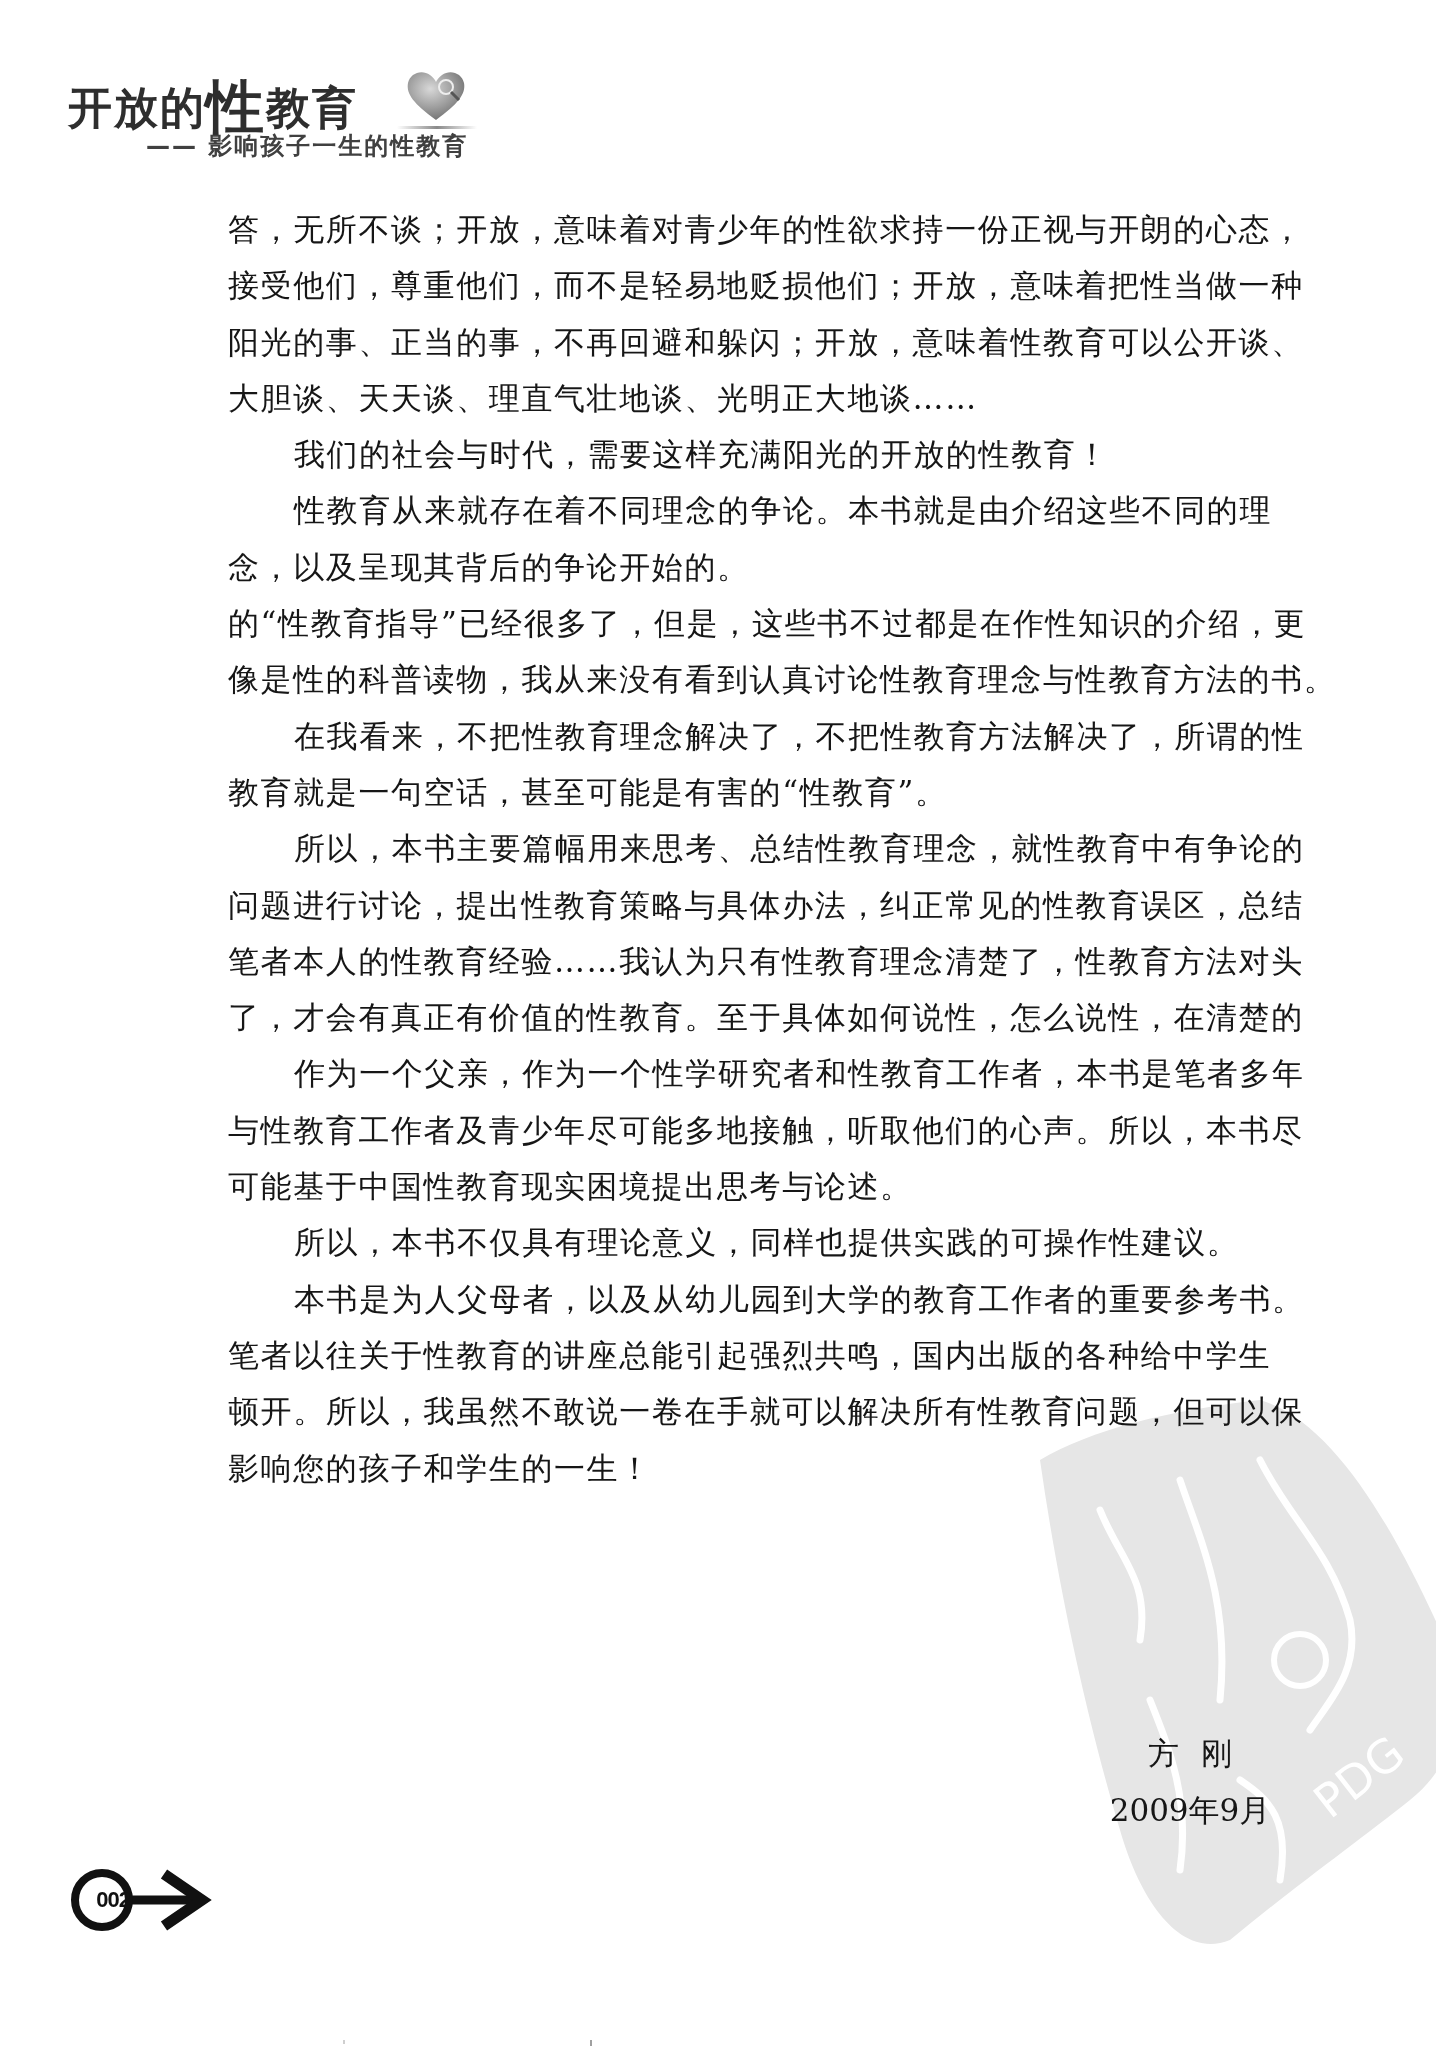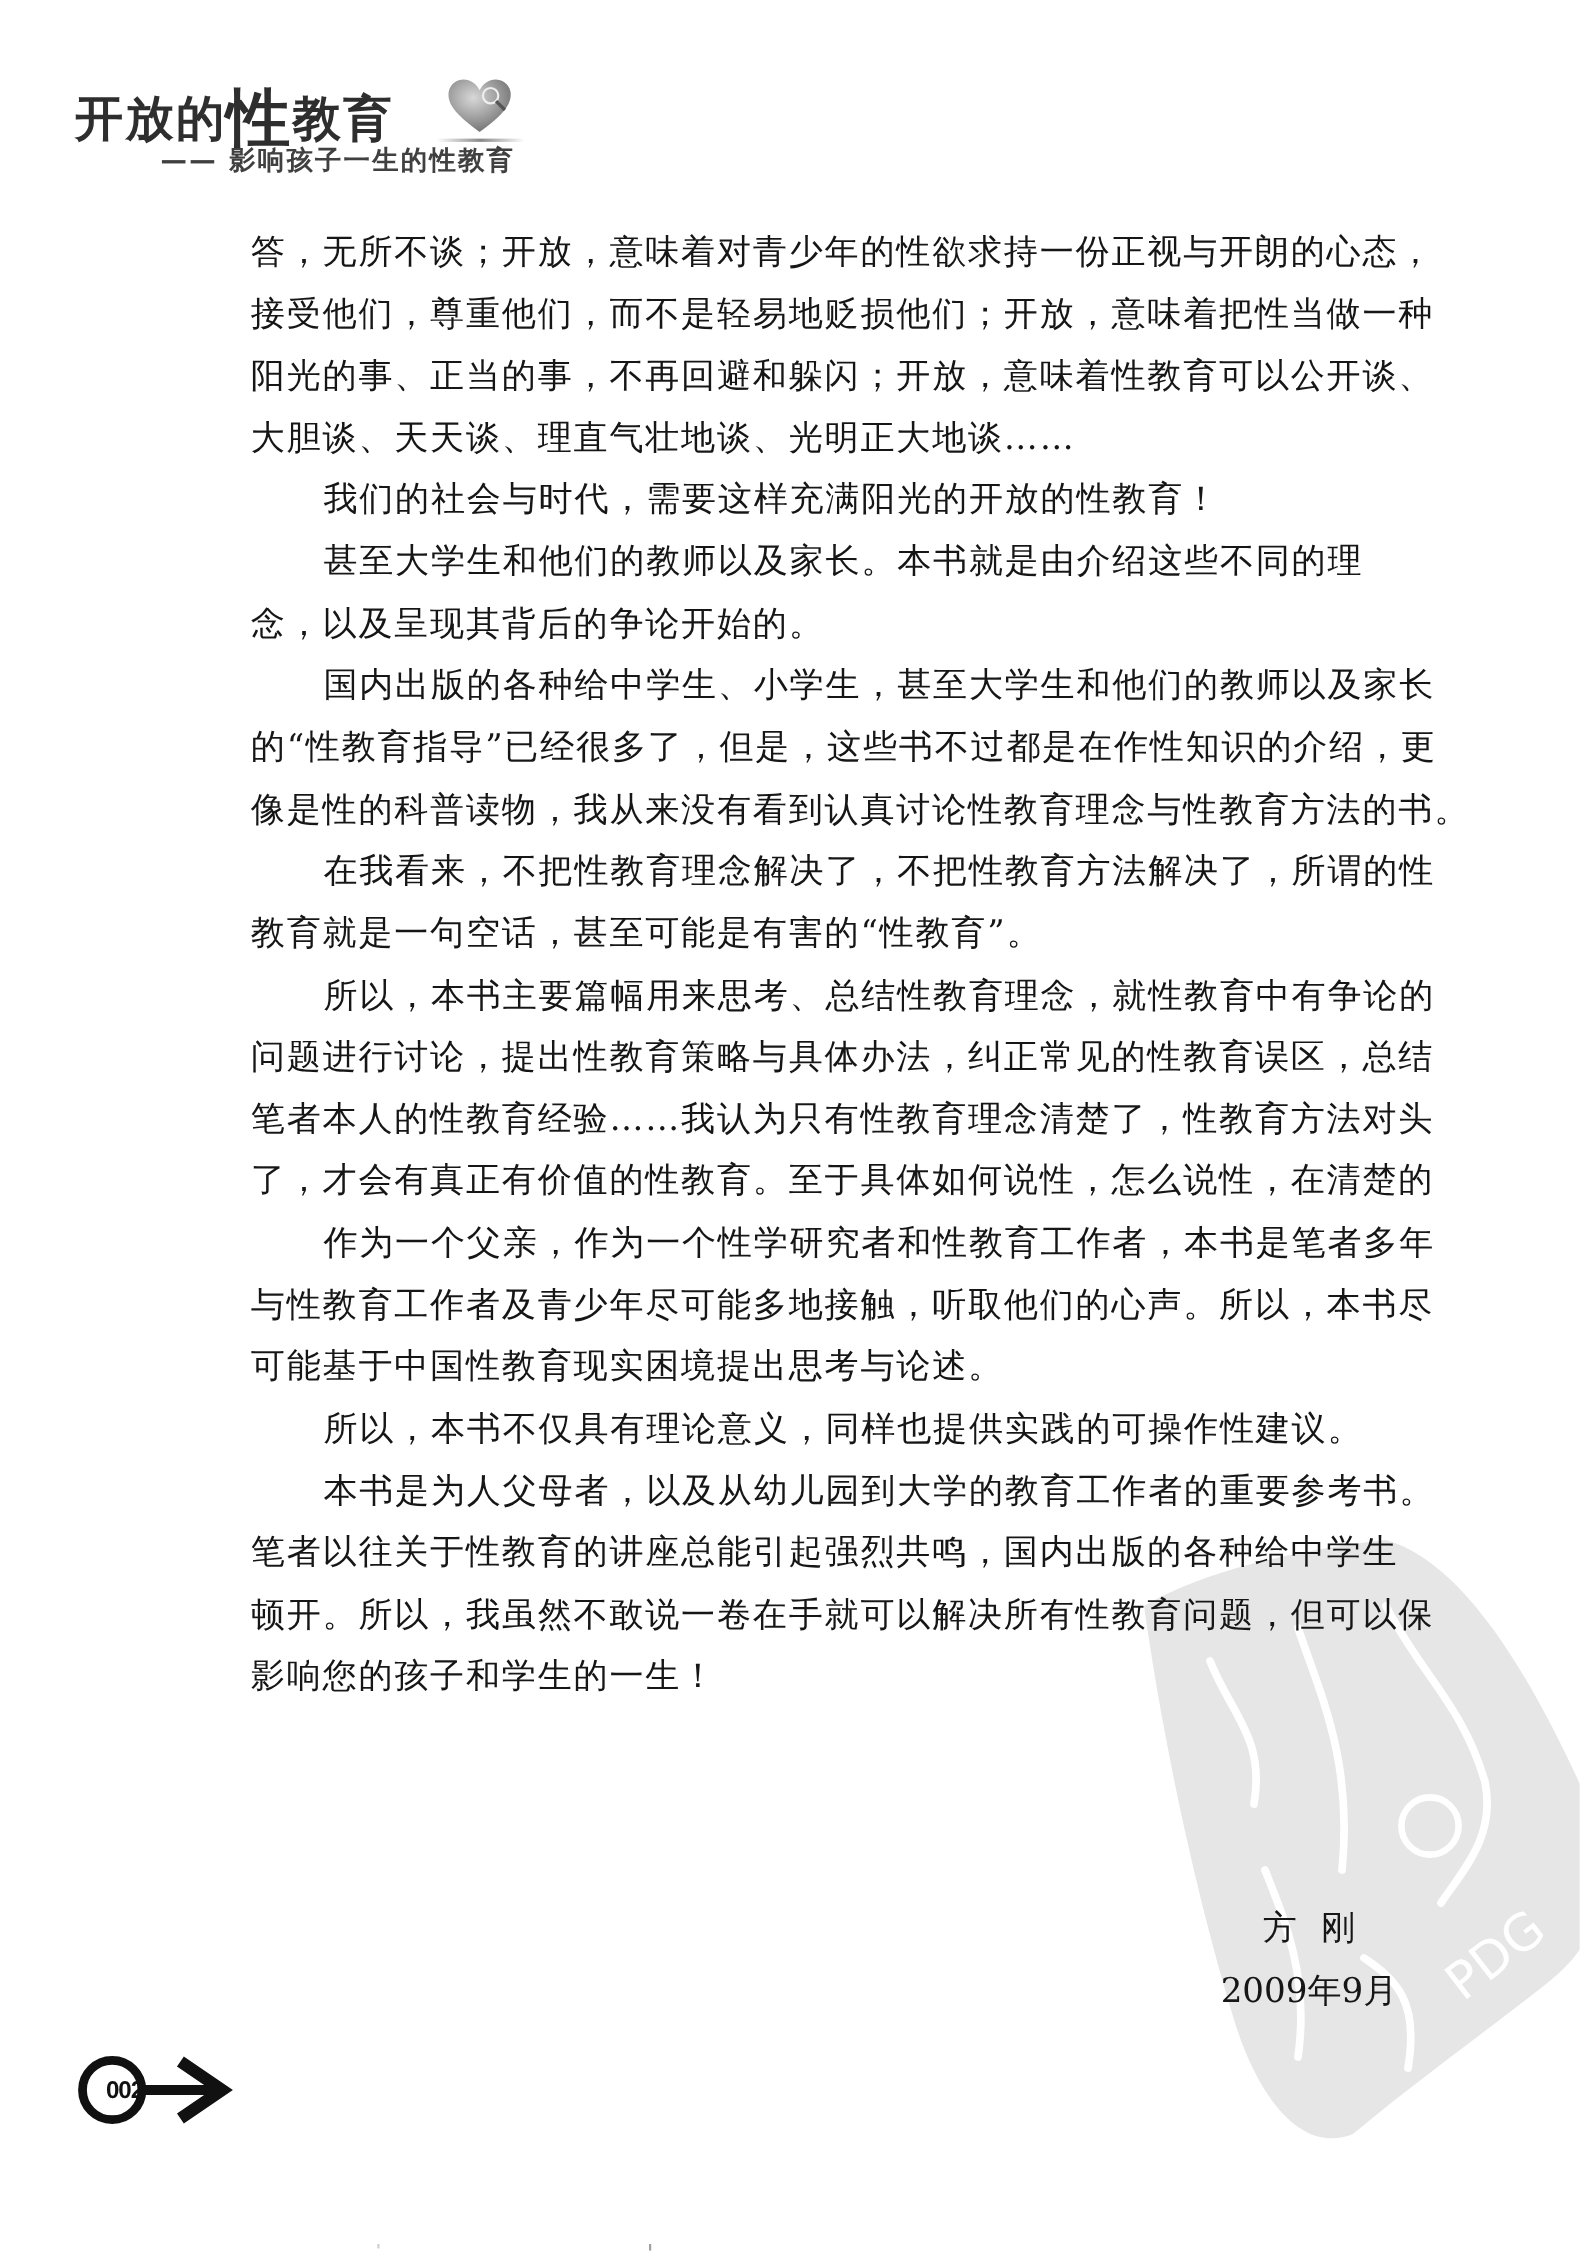--- a/index.html
+++ b/index.html
@@ -153,23 +153,22 @@
   <circle cx="270" cy="260" r="26" fill="none" stroke="#ffffff" stroke-width="6"></circle>
   <text x="300" y="420" transform="rotate(-38 300 420)" font-family="DejaVu Sans, sans-serif" font-size="46" fill="#ffffff">PDG</text>
 </svg>
 
 <div class="body-text" id="body-text">
     <div class="line">答，无所不谈；开放，意味着对青少年的性欲求持一份正视与开朗的心态，</div>
     <div class="line">接受他们，尊重他们，而不是轻易地贬损他们；开放，意味着把性当做一种</div>
     <div class="line">阳光的事、正当的事，不再回避和躲闪；开放，意味着性教育可以公开谈、</div>
     <div class="line">大胆谈、天天谈、理直气壮地谈、光明正大地谈……</div>
     <div class="line indent">我们的社会与时代，需要这样充满阳光的开放的性教育！</div>
-    <div class="line indent">甚至大学生和他们的教师以及家长。本书就是由介绍这些不同的理</div>
+    <div class="line indent">性教育从来就存在着不同理念的争论。本书就是由介绍这些不同的理</div>
     <div class="line">念，以及呈现其背后的争论开始的。</div>
-    <div class="line indent">国内出版的各种给中学生、小学生，甚至大学生和他们的教师以及家长</div>
     <div class="line">的“性教育指导”已经很多了，但是，这些书不过都是在作性知识的介绍，更</div>
     <div class="line">像是性的科普读物，我从来没有看到认真讨论性教育理念与性教育方法的书。</div>
     <div class="line indent">在我看来，不把性教育理念解决了，不把性教育方法解决了，所谓的性</div>
     <div class="line">教育就是一句空话，甚至可能是有害的“性教育”。</div>
     <div class="line indent">所以，本书主要篇幅用来思考、总结性教育理念，就性教育中有争论的</div>
     <div class="line">问题进行讨论，提出性教育策略与具体办法，纠正常见的性教育误区，总结</div>
     <div class="line">笔者本人的性教育经验……我认为只有性教育理念清楚了，性教育方法对头</div>
     <div class="line">了，才会有真正有价值的性教育。至于具体如何说性，怎么说性，在清楚的</div>
     <div class="line indent">作为一个父亲，作为一个性学研究者和性教育工作者，本书是笔者多年</div>
     <div class="line">与性教育工作者及青少年尽可能多地接触，听取他们的心声。所以，本书尽</div>

